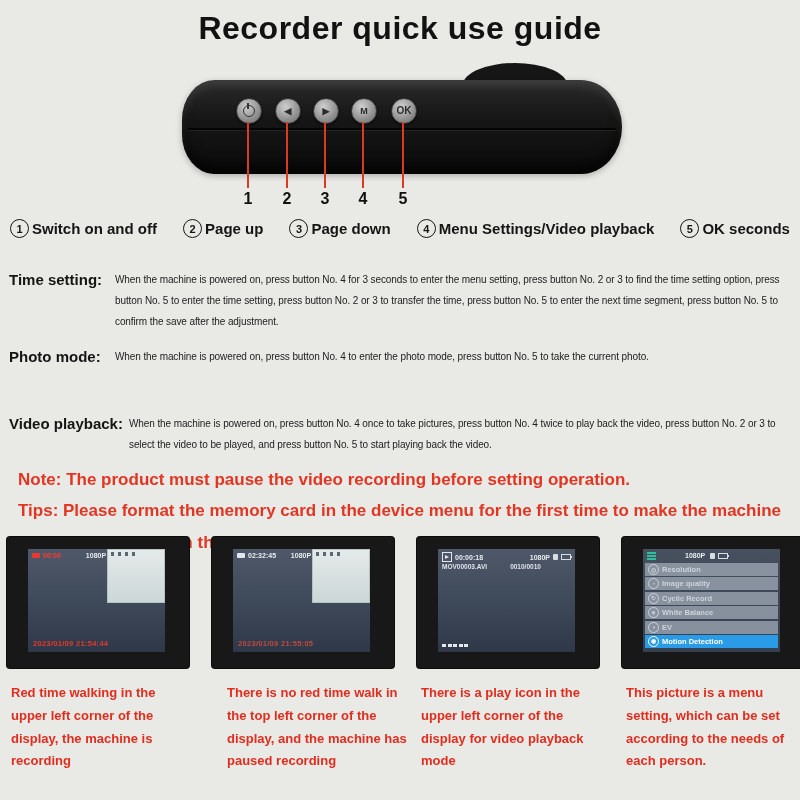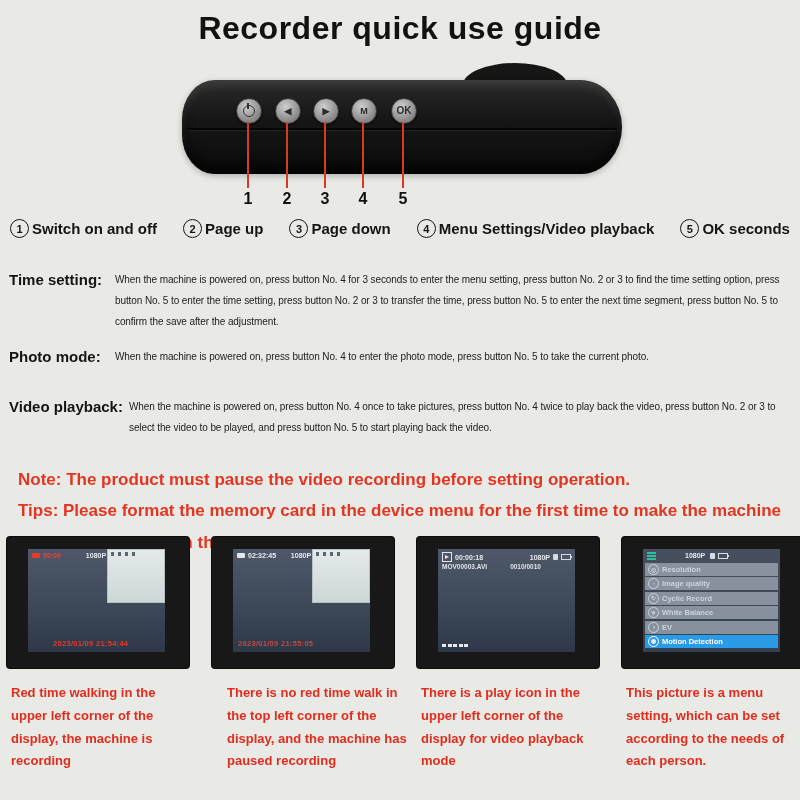--- a/index.html
+++ b/index.html
@@ -33,21 +33,21 @@
   .legend{position:absolute;top:219px;left:10px;width:780px;display:flex;justify-content:space-between;align-items:center;font-size:15px;font-weight:bold;color:#151515;}
   .leg-item{display:flex;align-items:center;gap:3px;white-space:nowrap;}
   .circ{display:inline-flex;width:17px;height:17px;border:1.6px solid #151515;border-radius:50%;align-items:center;justify-content:center;font-size:11px;flex:0 0 auto;}
 
   
   .section{position:absolute;left:9px;width:786px;display:flex;}
   .sec-label{font-size:15px;font-weight:bold;color:#151515;flex:0 0 auto;white-space:nowrap;line-height:1.45;}
   .sec-body{flex:1;font-size:10px;color:#222;line-height:2.1;letter-spacing:-.1px;}
   .s-time{top:269px}.s-time .sec-label{width:106px}
   .s-photo{top:346px}.s-photo .sec-label{width:106px}
-  .s-video{top:396px}.s-video .sec-label{width:120px}
+  .s-video{top:413px}.s-video .sec-label{width:120px}
 
   
   .noteblock{position:absolute;top:464px;left:18px;width:784px;color:#e23522;font-weight:bold;font-size:17px;line-height:1.85;}
   .noteblock p{margin:0;}
 
   
   .frame{position:absolute;top:537px;width:182px;height:131px;background:#181818;border-radius:3px;box-shadow:0 0 0 1px #0c0c0c;}
   .f1{left:7px}.f2{left:212px}.f3{left:417px}.f4{left:622px}
   .screen{position:absolute;left:21px;top:12px;right:24px;bottom:16px;overflow:hidden;
     background:linear-gradient(180deg,#4e5868 0%,#414c5c 42%,#2e3848 100%);}
@@ -55,21 +55,21 @@
   .topbar{position:absolute;top:3px;left:4px;right:4px;display:flex;align-items:center;gap:3px;font-size:7px;font-weight:bold;color:#e8ecf0;}
   .s12 .topbar{right:43%;}
   .cam-ic{width:8px;height:5px;border-radius:1px;background:#e8392a;flex:0 0 auto;}
   .cam-ic.white{background:#e3e7eb;}
   .rec-red{color:#ff3b2e;}
   .res{margin-left:auto;}
   .pip{position:absolute;top:0;right:0;width:41%;height:50%;background:linear-gradient(180deg,#e4eae9,#ccd7d7);border:1px solid #b7c1c1;}
   .pipdots{position:absolute;top:2px;left:3px;right:2px;display:flex;gap:4px;}
   .pipdots i{width:3px;height:4px;background:#5b6773;display:block;}
   .stamp{position:absolute;left:5px;bottom:4px;font-size:7.5px;font-weight:bold;letter-spacing:.3px;}
-  .stamp.red{color:#e8392a;margin-left:20px;}
+  .stamp.red{color:#e8392a;}
   .stamp.dim{color:#c24a3e;margin-top:35px;}
   .play-ic{width:8px;height:8px;border:1px solid #e3e7eb;display:flex;align-items:center;justify-content:center;flex:0 0 auto;}
   .play-tri{width:0;height:0;border-top:2.5px solid transparent;border-bottom:2.5px solid transparent;border-left:4px solid #e3e7eb;}
   .sd-ic{width:5px;height:6px;background:#d8dde2;border-radius:1px;flex:0 0 auto;}
   .bat-ic{width:8px;height:4.5px;border:1px solid #d8dde2;position:relative;flex:0 0 auto;}
   .bat-ic::after{content:"";position:absolute;right:-2px;top:1px;width:1.5px;height:2px;background:#d8dde2;}
   .row2{position:absolute;top:14px;left:4px;right:4px;display:flex;justify-content:space-between;padding-right:22%;font-size:6.5px;font-weight:bold;color:#dfe3e8;box-sizing:border-box;}
   .pdots{position:absolute;bottom:5px;left:4px;display:flex;gap:1.5px;}
   .pdots i{width:4px;height:3px;background:#e6e9ec;display:block;}
   .ham{display:flex;flex-direction:column;gap:1.5px;flex:0 0 auto;}

